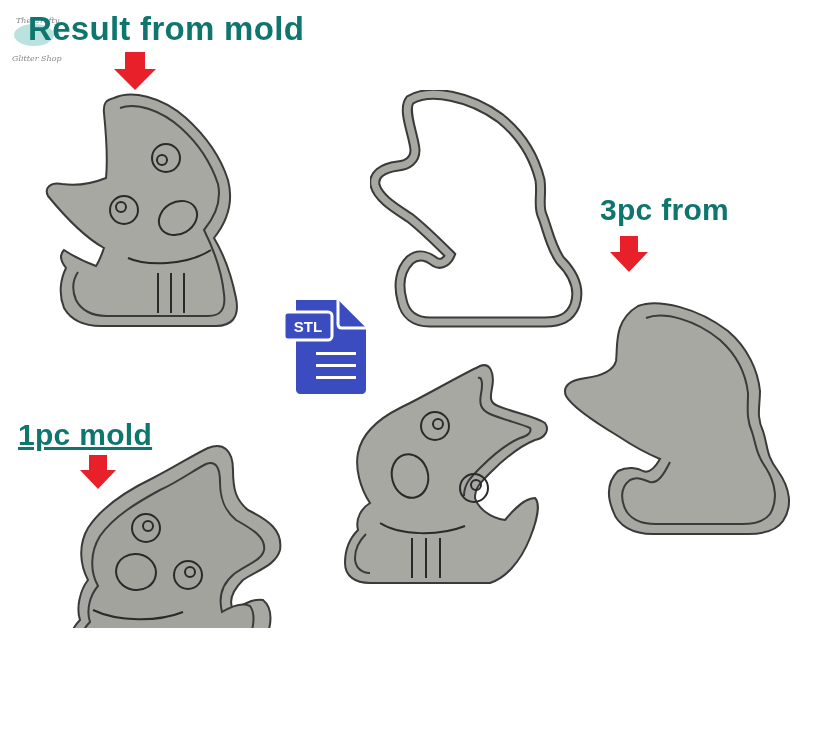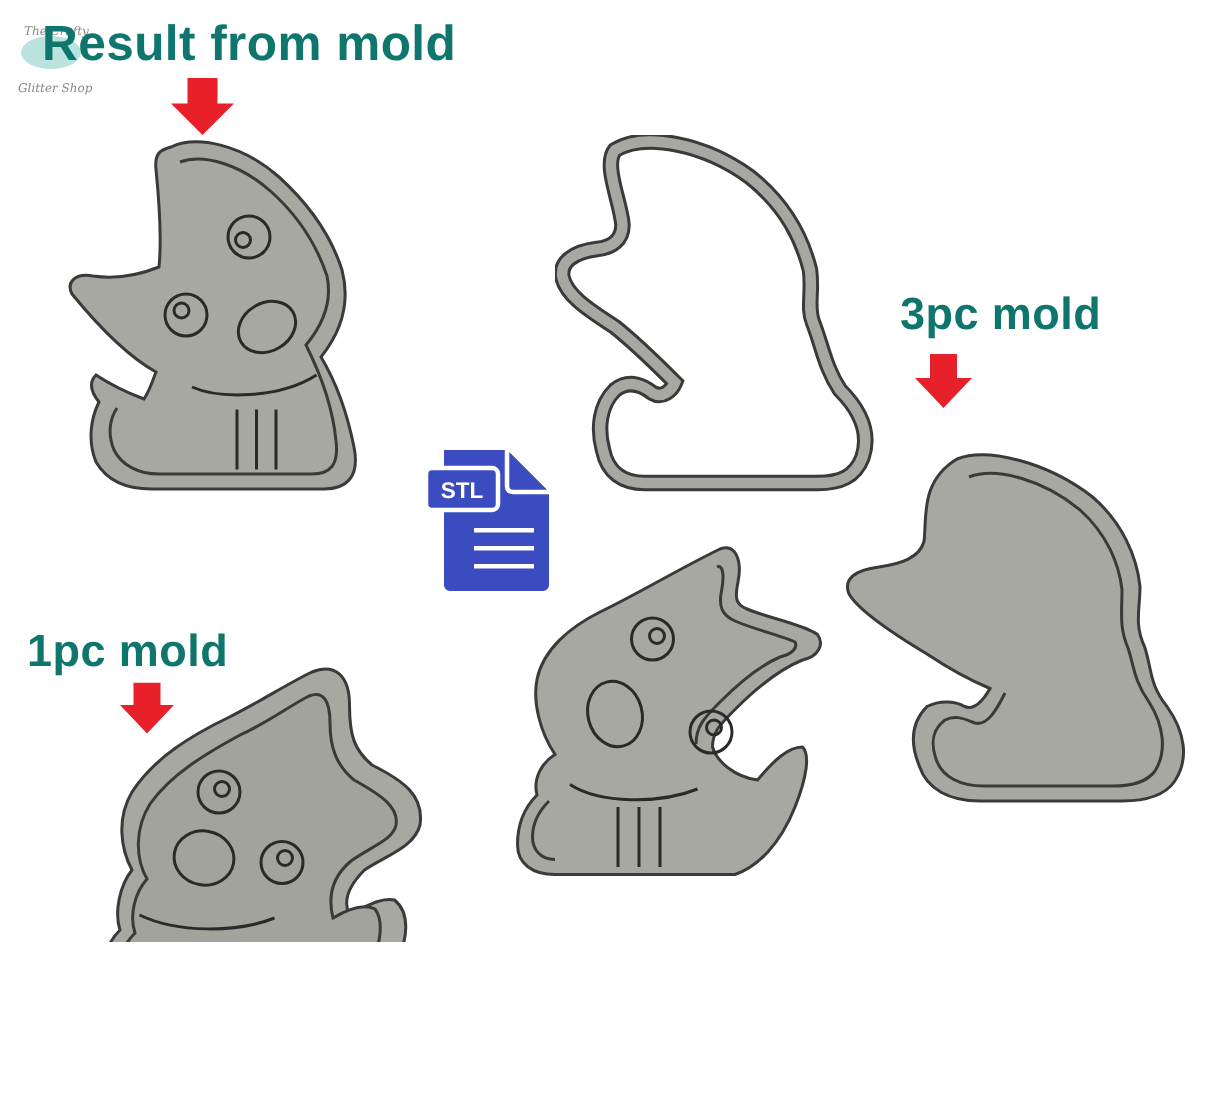--- a/index.html
+++ b/index.html
@@ -51,21 +51,21 @@
     <rect x="34" y="54" width="40" height="3" fill="#fff"></rect>
     <rect x="34" y="66" width="40" height="3" fill="#fff"></rect>
     <rect x="34" y="78" width="40" height="3" fill="#fff"></rect>
   </svg>
 
   <svg class="piece" style="left:370px;top:90px" width="240" height="245" viewBox="0 0 240 245">
     <path d="M40,10 C60,-2 100,6 130,28 C155,48 165,70 170,90 C172,105 168,115 172,125 C178,140 180,155 190,170 C205,185 210,200 205,215 C200,228 190,232 175,232 L60,232 C45,232 35,225 32,210 C28,195 30,180 40,170 C50,162 60,168 65,172 C72,176 78,170 80,165 C70,155 55,140 40,128 C25,118 8,108 5,95 C3,85 12,78 28,76 C38,75 45,70 45,60 C44,45 32,20 40,10 Z" fill="none" stroke="#3a3a3a" stroke-width="11"></path>
     <path d="M40,10 C60,-2 100,6 130,28 C155,48 165,70 170,90 C172,105 168,115 172,125 C178,140 180,155 190,170 C205,185 210,200 205,215 C200,228 190,232 175,232 L60,232 C45,232 35,225 32,210 C28,195 30,180 40,170 C50,162 60,168 65,172 C72,176 78,170 80,165 C70,155 55,140 40,128 C25,118 8,108 5,95 C3,85 12,78 28,76 C38,75 45,70 45,60 C44,45 32,20 40,10 Z" fill="none" stroke="#a8a8a2" stroke-width="7"></path>
   </svg>
 
-  <div class="label" style="left:600px;top:193px;font-size:30px;">3pc mold</div>
+  <div class="label" style="left:600px;top:193px;font-size:30px;">3pc from</div>
   <svg class="arrow" style="left:610px;top:236px" width="38" height="36">
     <polygon points="10,0 28,0 28,16 38,16 19,36 0,16 10,16" fill="#e8202a"></polygon>
   </svg>
 
   <svg class="piece" style="left:558px;top:296px" width="240" height="250" viewBox="0 0 240 250">
     <path d="M80,10 C100,2 140,12 170,35 C190,52 200,75 202,95 C202,110 198,120 205,135 C210,150 208,160 220,175 C232,192 235,210 225,225 C218,235 205,238 190,238 L95,238 C75,238 60,230 55,215 C48,198 50,185 60,175 C70,170 80,172 85,175 C92,178 98,170 102,163 C90,158 75,150 60,140 C40,128 15,112 8,100 C4,90 12,84 28,82 C42,80 55,76 58,65 C60,50 55,25 80,10 Z" fill="#a8a8a2" stroke="#3a3a3a" stroke-width="2"></path>
     <path d="M88,22 C106,15 138,24 162,44 C180,60 188,80 190,97 C190,112 188,122 194,136 C198,148 198,158 208,172 C218,188 220,205 212,218 C206,226 196,228 184,228 L98,228 C82,228 70,222 66,210 C62,198 64,190 72,184 C80,180 86,184 92,186 C100,188 106,178 112,166" fill="none" stroke="#3a3a3a" stroke-width="2"></path>
   </svg>
 
   <svg class="piece" style="left:340px;top:358px" width="220" height="240" viewBox="0 0 220 240">
@@ -75,21 +75,21 @@
     <circle cx="98" cy="66" r="5" fill="none" stroke="#2a2a2a" stroke-width="2"></circle>
     <ellipse cx="70" cy="118" rx="18" ry="22" fill="none" stroke="#2a2a2a" stroke-width="2" transform="rotate(-15 70 118)"></ellipse>
     <circle cx="134" cy="130" r="14" fill="none" stroke="#2a2a2a" stroke-width="2"></circle>
     <circle cx="136" cy="127" r="5" fill="none" stroke="#2a2a2a" stroke-width="2"></circle>
     <line x1="72" y1="180" x2="72" y2="220" stroke="#2a2a2a" stroke-width="2"></line>
     <line x1="86" y1="180" x2="86" y2="220" stroke="#2a2a2a" stroke-width="2"></line>
     <line x1="100" y1="180" x2="100" y2="220" stroke="#2a2a2a" stroke-width="2"></line>
     <path d="M40,165 C60,178 100,178 125,168" fill="none" stroke="#2a2a2a" stroke-width="2"></path>
   </svg>
 
-  <div class="label" style="left:18px;top:418px;font-size:30px;">1pc mold</div>
+  <div class="label" style="left:18px;top:418px;font-size:30px;text-decoration:underline;">1pc mold</div>
   <svg class="arrow" style="left:80px;top:455px" width="36" height="34">
     <polygon points="9,0 27,0 27,15 36,15 18,34 0,15 9,15" fill="#e8202a"></polygon>
   </svg>
 
   <svg class="piece" style="left:58px;top:440px" width="230" height="260" viewBox="0 0 230 260">
     <path d="M150,8 C165,2 175,10 175,30 C175,50 178,60 190,70 C210,80 225,90 222,110 C218,125 200,130 185,140 C175,150 170,160 175,170 C185,165 195,158 205,160 C215,168 215,185 205,205 C195,225 180,240 160,245 L45,245 C25,245 12,238 10,222 C8,205 12,190 22,180 C18,168 22,150 30,140 C22,125 20,105 30,88 C45,65 70,50 95,38 C115,28 135,15 150,8 Z" fill="#a8a8a2" stroke="#3a3a3a" stroke-width="2"></path>
     <path d="M148,24 C158,20 162,28 162,42 C162,58 166,70 178,80 C196,90 208,98 206,110 C204,120 190,124 176,134 C164,144 160,156 164,172 C174,166 184,162 192,166 C198,174 196,190 188,206 C180,222 168,230 152,232 L48,232 C34,232 24,226 22,214 C20,200 24,190 32,182 C28,170 32,155 40,146 C32,132 32,112 42,96 C56,76 80,62 102,50 C120,42 136,30 148,24 Z" fill="#a3a39d" stroke="#3a3a3a" stroke-width="2"></path>
     <circle cx="88" cy="88" r="14" fill="none" stroke="#2a2a2a" stroke-width="2"></circle>
     <circle cx="90" cy="86" r="5" fill="none" stroke="#2a2a2a" stroke-width="2"></circle>
     <ellipse cx="78" cy="132" rx="20" ry="18" fill="none" stroke="#2a2a2a" stroke-width="2" transform="rotate(10 78 132)"></ellipse>

